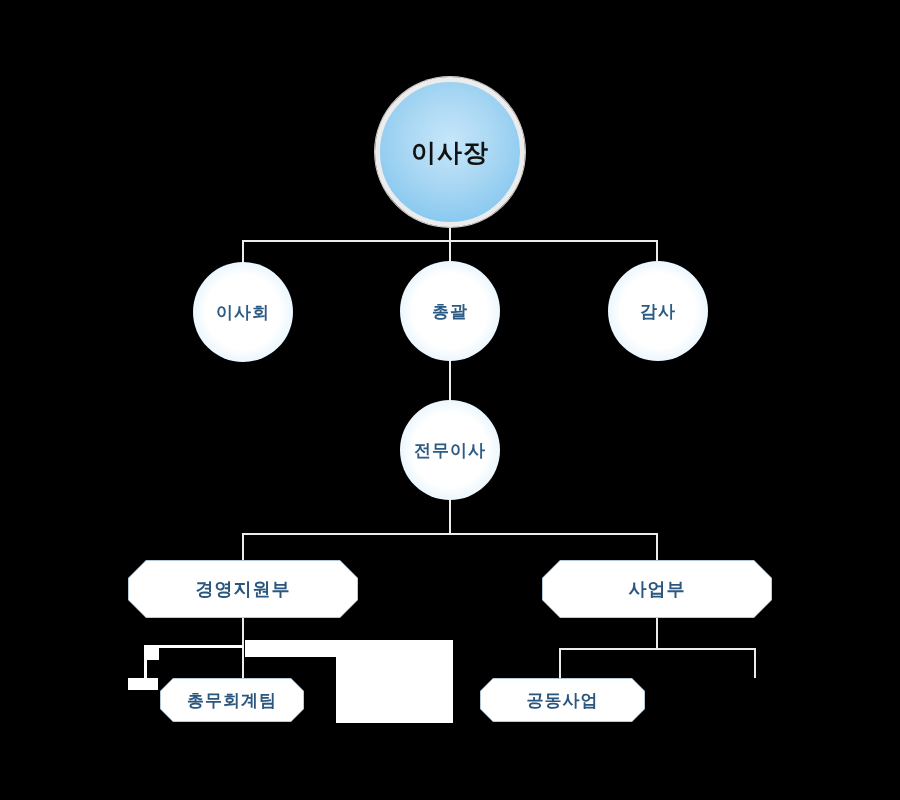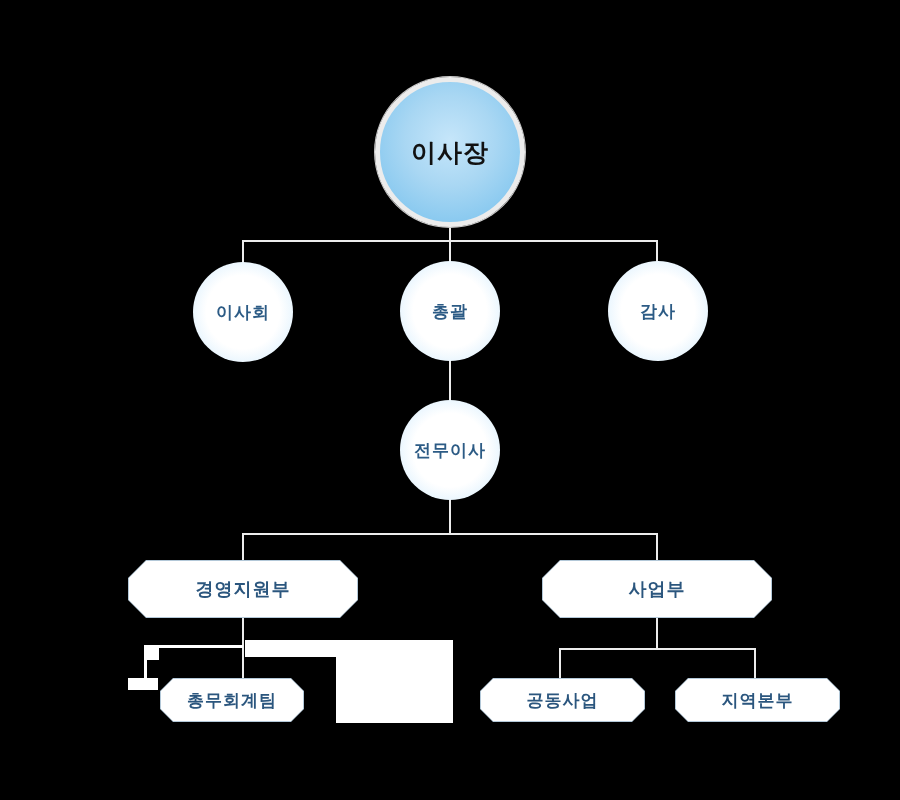--- a/index.html
+++ b/index.html
@@ -116,20 +116,14 @@
     <div class="oct-fill">
       <span class="label">총무회계팀</span>
     </div>
   </div>
   <div class="oct oct-sm" style="left:480px;top:678px;width:165px;">
     <div class="oct-border"></div>
     <div class="oct-fill">
       <span class="label">공동사업</span>
     </div>
   </div>
-  <div class="oct oct-sm" style="left:675px;top:678px;width:165px;">
-    <div class="oct-border"></div>
-    <div class="oct-fill">
-      <span class="label">지역본부</span>
-    </div>
-  </div>
 
 </div>
 
 </body></html>

